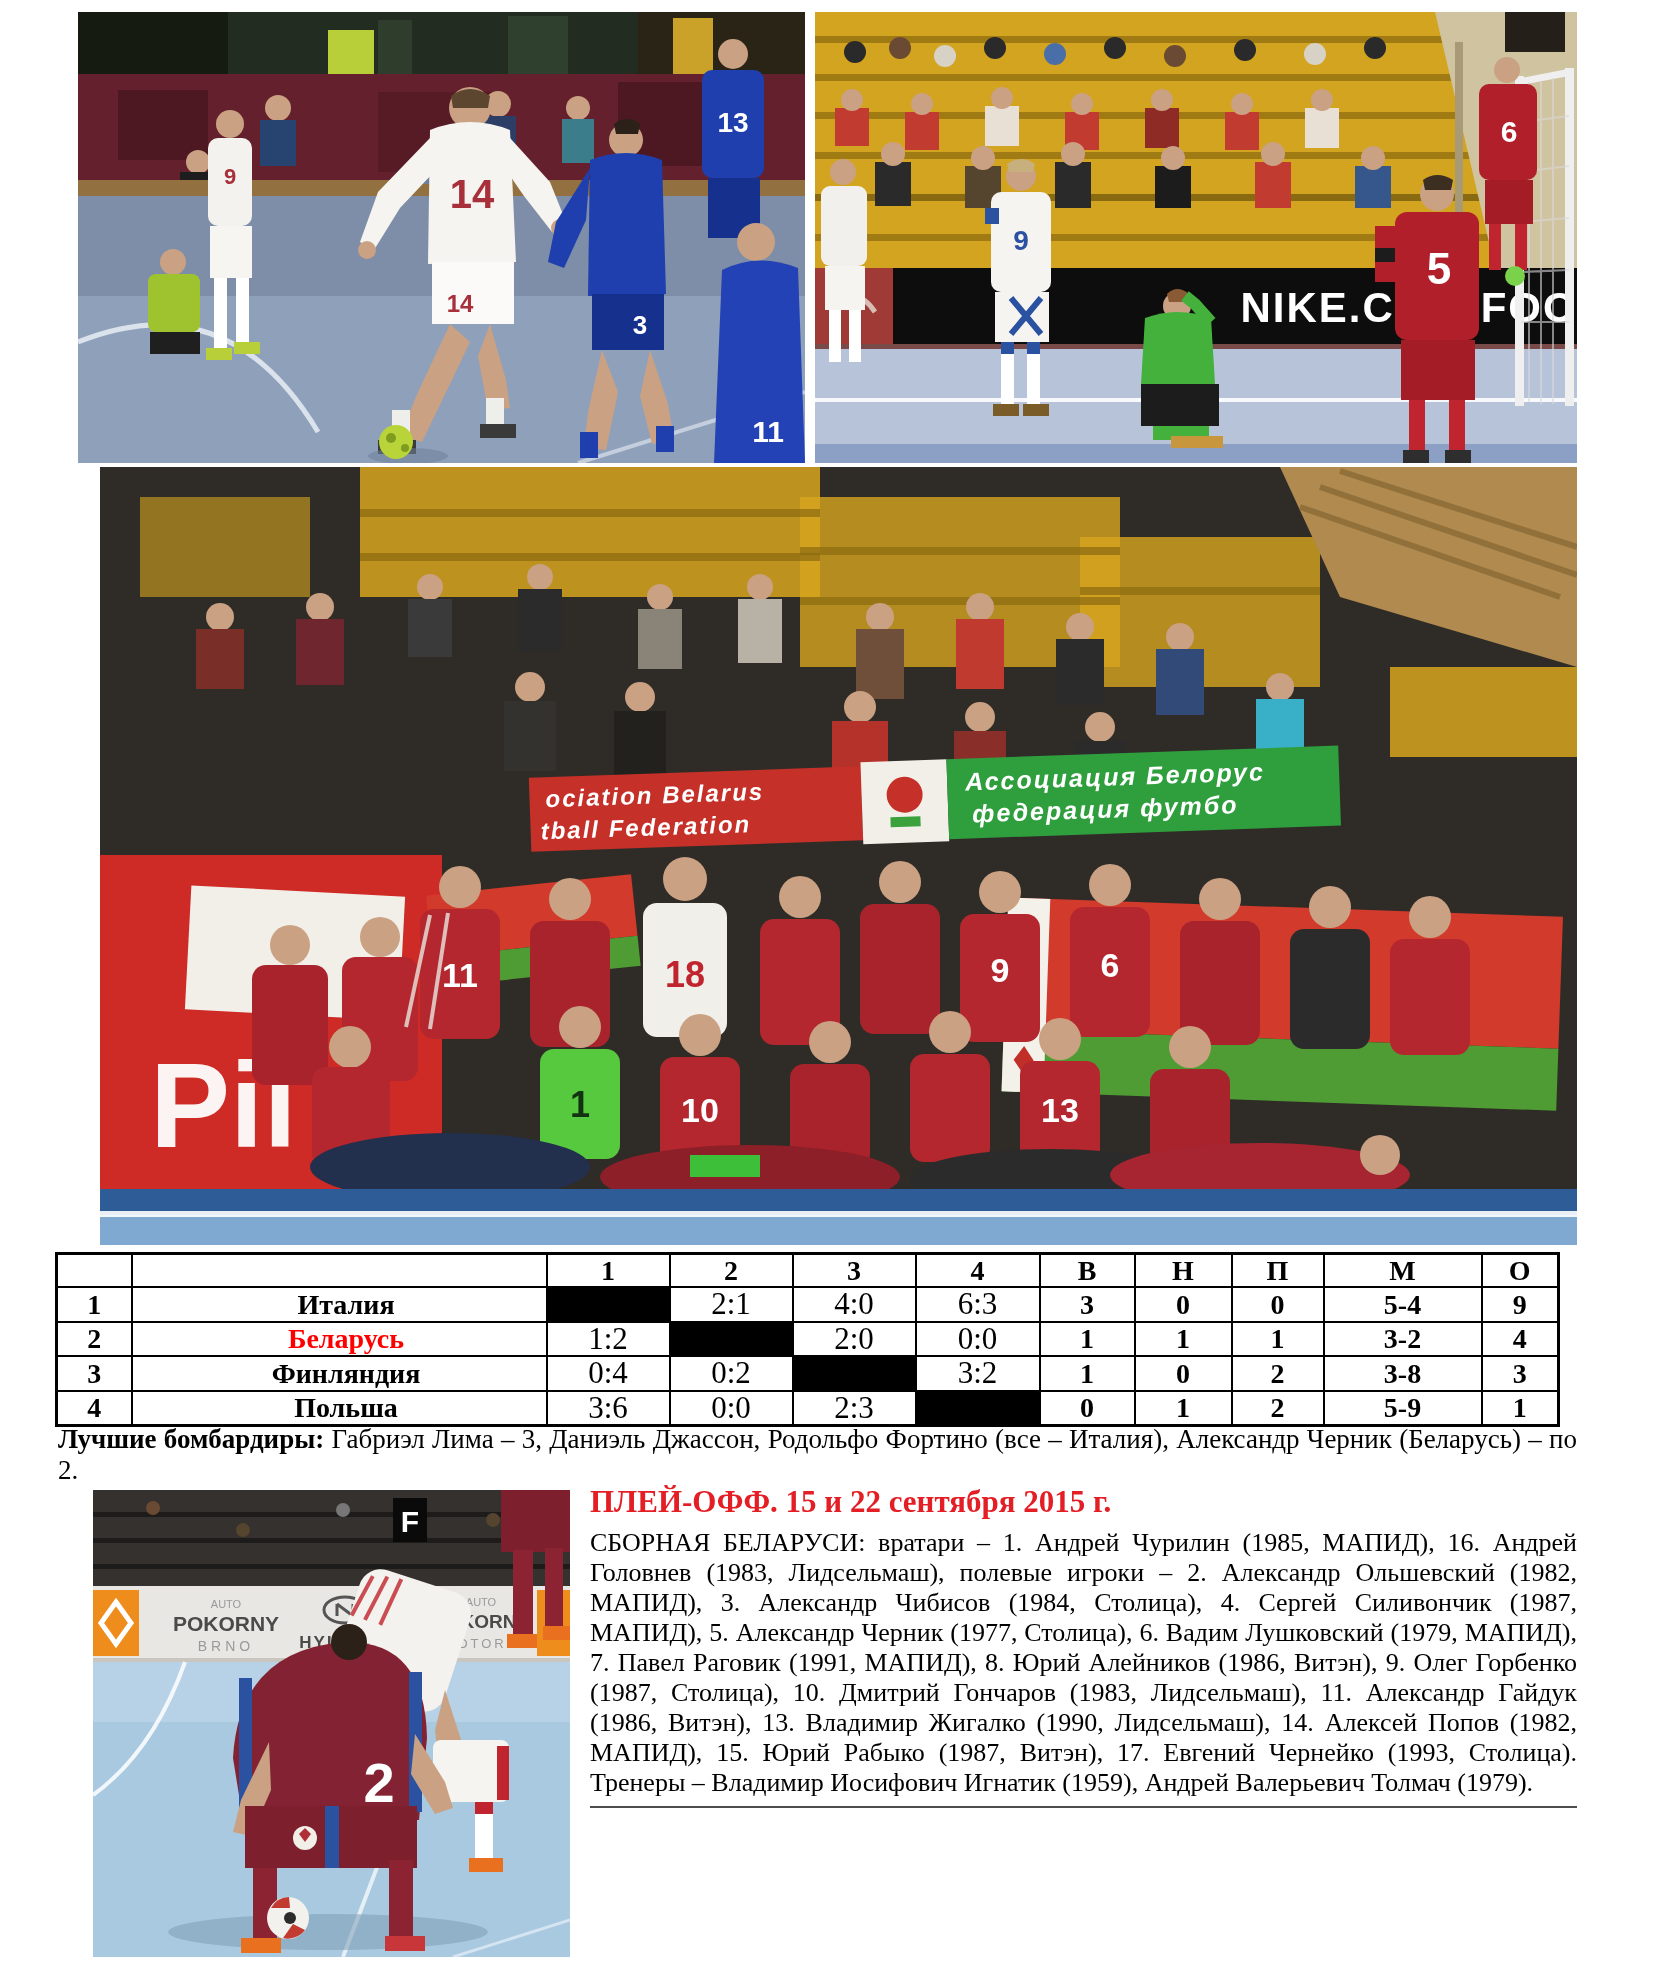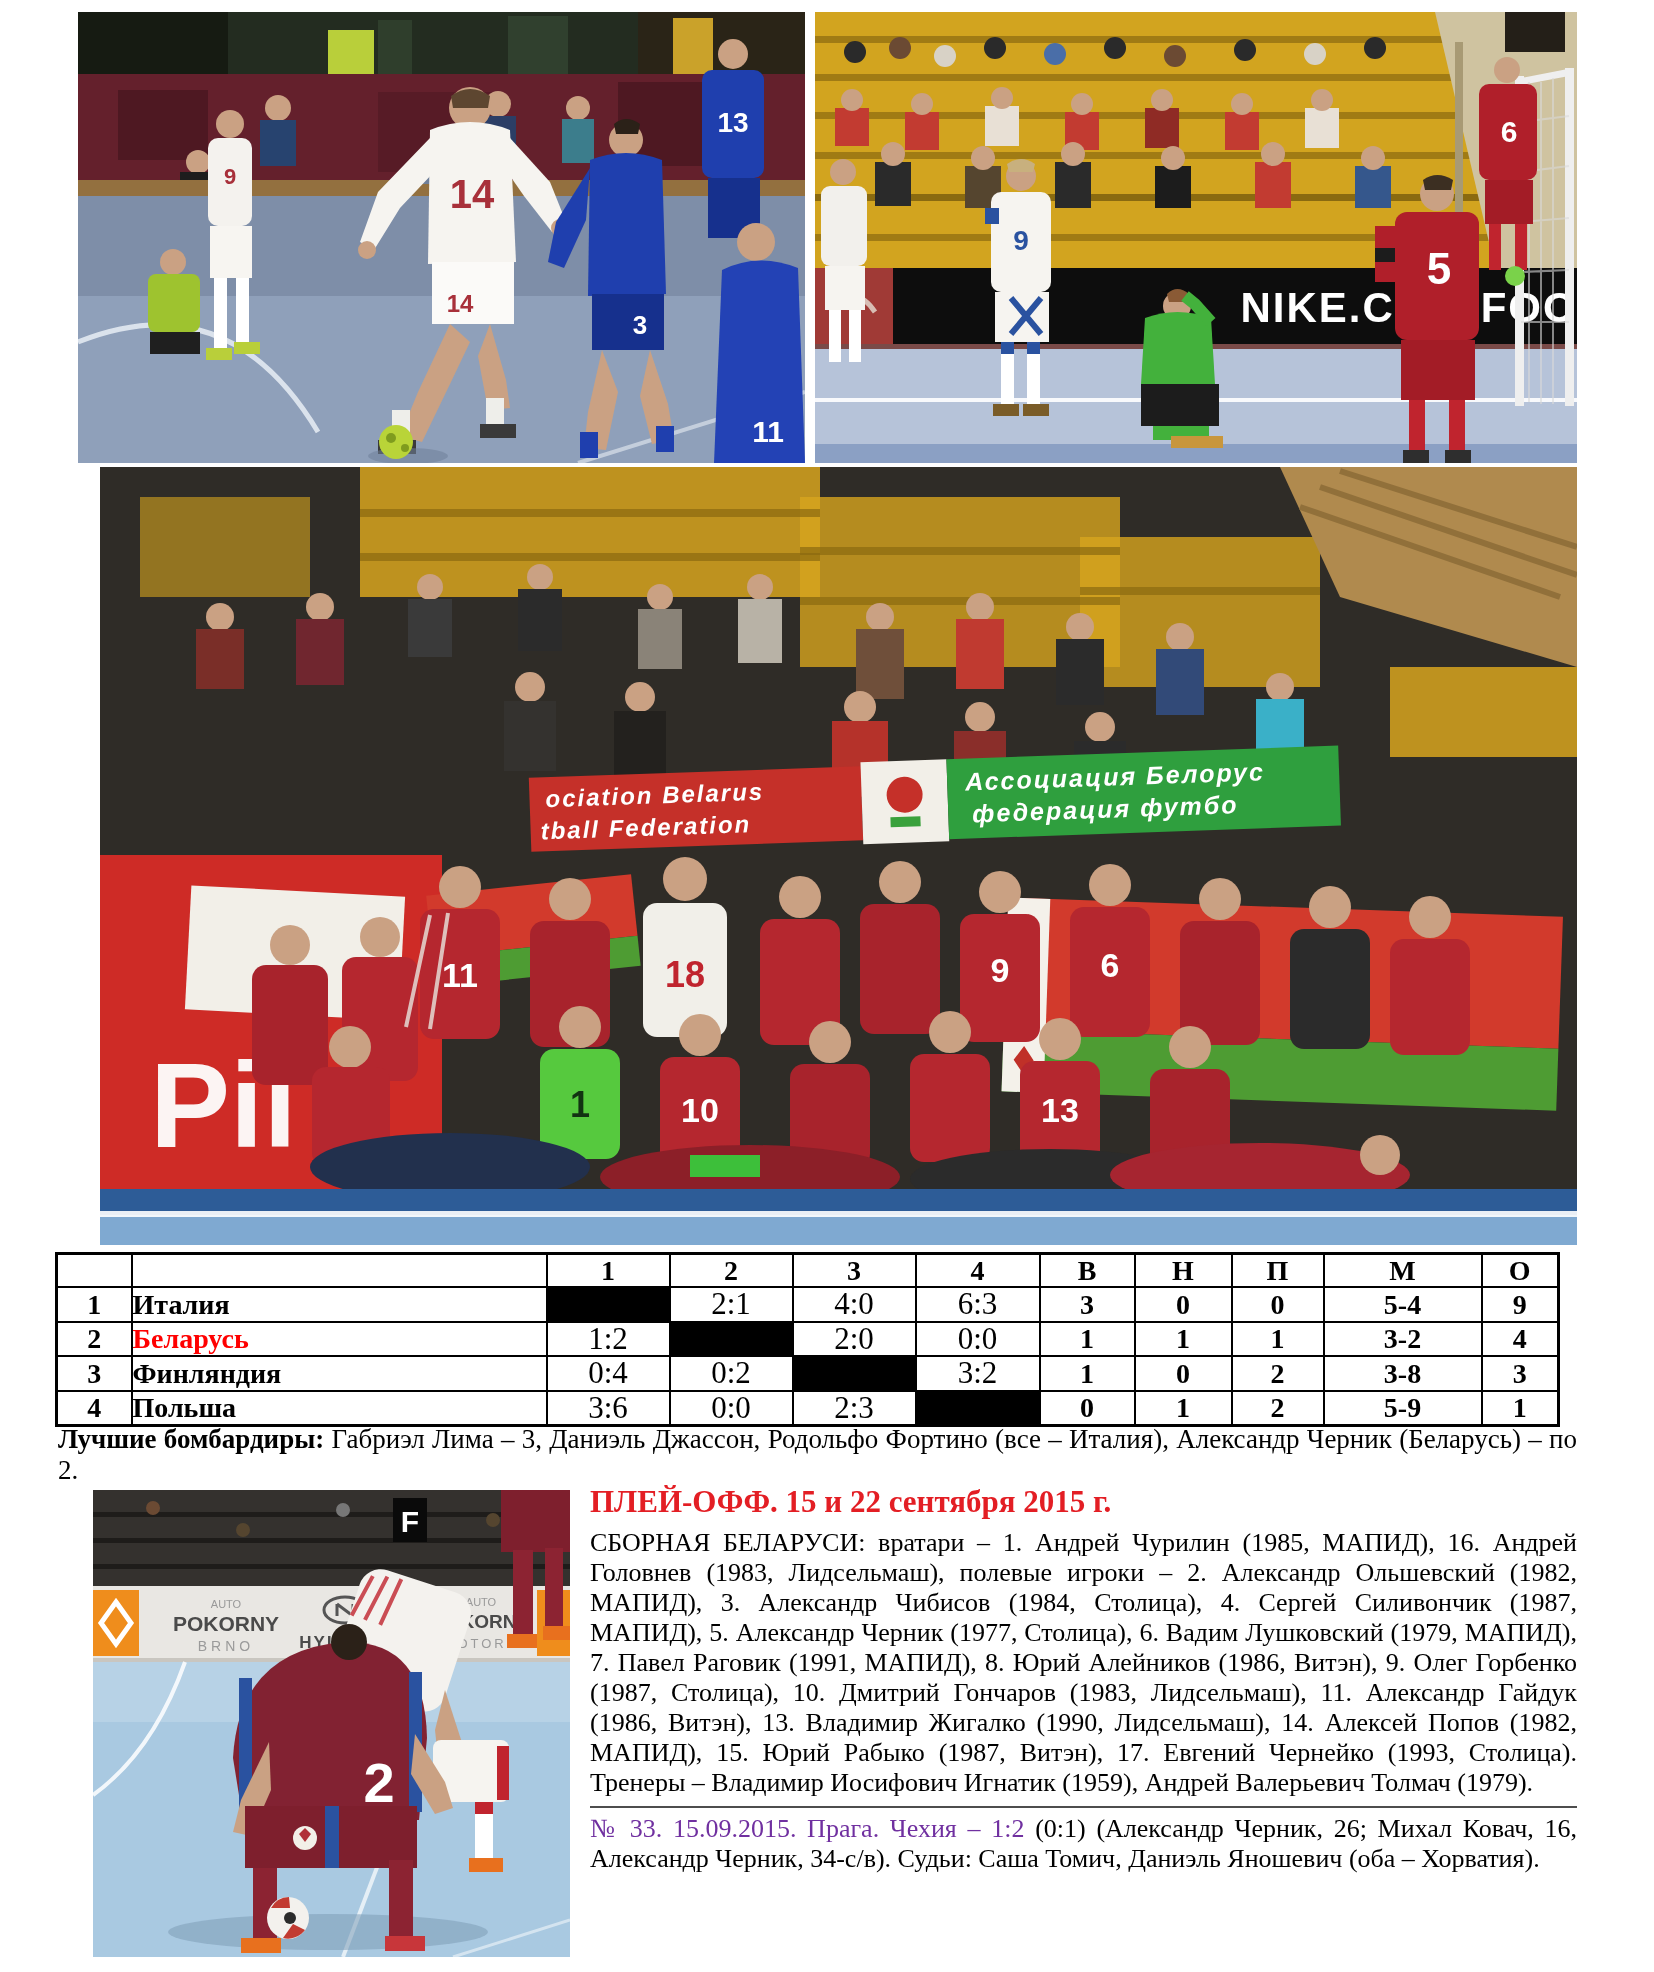--- a/index.html
+++ b/index.html
@@ -10,21 +10,21 @@
   .ph-tr { left:815px; top:12px; }
   .ph-mid{ left:100px; top:467px; }
   .ph-bl { left:93px;  top:1490px; }
 
   
   table.standings { position:absolute; left:55px; top:1252px; width:1502px;
     border-collapse:collapse; table-layout:fixed; border:3px solid #000;
     font-family:"Liberation Serif", serif; }
   table.standings td { border:2px solid #000; text-align:center; height:31px;
     padding:0; font-size:28px; font-weight:bold; line-height:1.05; }
-  table.standings td.team { text-align:left; }
+  table.standings td.team { text-align:center; padding-left:14px; }
   table.standings td.score { font-weight:normal; font-size:31px; }
   table.standings td.diag { background:#000; }
   td.team-red { color:#ff0000; }
 
   .scorers { position:absolute; left:58px; top:1424px; width:1519px;
     font-size:27px; line-height:31px; text-align:justify; margin:0; }
   .scorers b { font-weight:bold; }
 
   .playoff-col { position:absolute; left:590px; top:1484px; width:987px; }
   .playoff-heading { margin:0 0 8px 0; font-size:31px; font-weight:bold; line-height:36px; }
@@ -579,17 +579,16 @@
     </g>
   </svg>
 
   <div class="playoff-col">
     <h2 class="playoff-heading" style="color:#e31e24;">ПЛЕЙ-ОФФ. 15 и 22 сентября 2015 г.</h2>
 
     <p class="jtext"><span class="b">СБОРНАЯ БЕЛАРУСИ: вратари</span><span> – 1. Андрей Чурилин (1985, МАПИД), 16. Андрей Головнев (1983, Лидсельмаш), </span><span class="b">полевые игроки</span><span> – 2. Александр Ольшевский (1982, МАПИД), 3. Александр Чибисов (1984, Столица), 4. Сергей Силивончик (1987, МАПИД), 5. Александр Черник (1977, Столица), 6. Вадим Лушковский (1979, МАПИД), 7. Павел Раговик (1991, МАПИД), 8. Юрий Алейников (1986, Витэн), 9. Олег Горбенко (1987, Столица), 10. Дмитрий Гончаров (1983, Лидсельмаш), 11. Александр Гайдук (1986, Витэн), 13. Владимир Жигалко (1990, Лидсельмаш), 14. Алексей Попов (1982, МАПИД), 15. Юрий Рабыко (1987, Витэн), 17. Евгений Чернейко (1993, Столица). </span><span class="b">Тренеры</span><span> – Владимир Иосифович Игнатик (1959), Андрей Валерьевич Толмач (1979).</span></p>
 
     <hr class="sep">
 
-    <p class="jtext"><span class="b" style="color:#7030a0;">№ 33. 15.09.2015. Прага. Чехия – 1:2</span><span> (0:1) (Александр Черник, 26; Михал Ковач, 16, Александр Черник, 34-с/в). </span><span class="b">Судьи:</span><span> Саша Томич, Даниэль Яношевич (оба – Хорватия).</span></p>
 
   </div>
 
 </div>
 
 </body></html>

